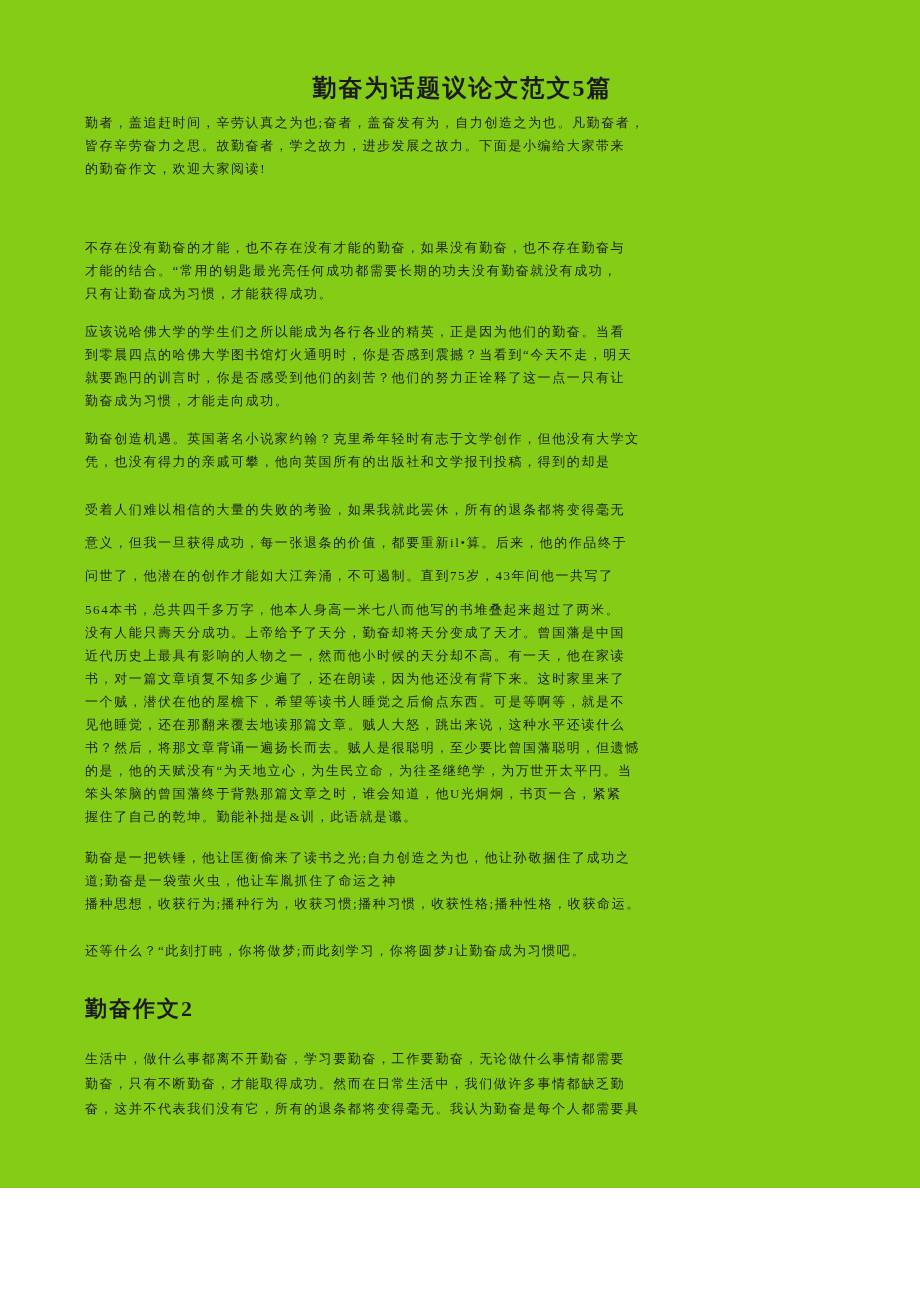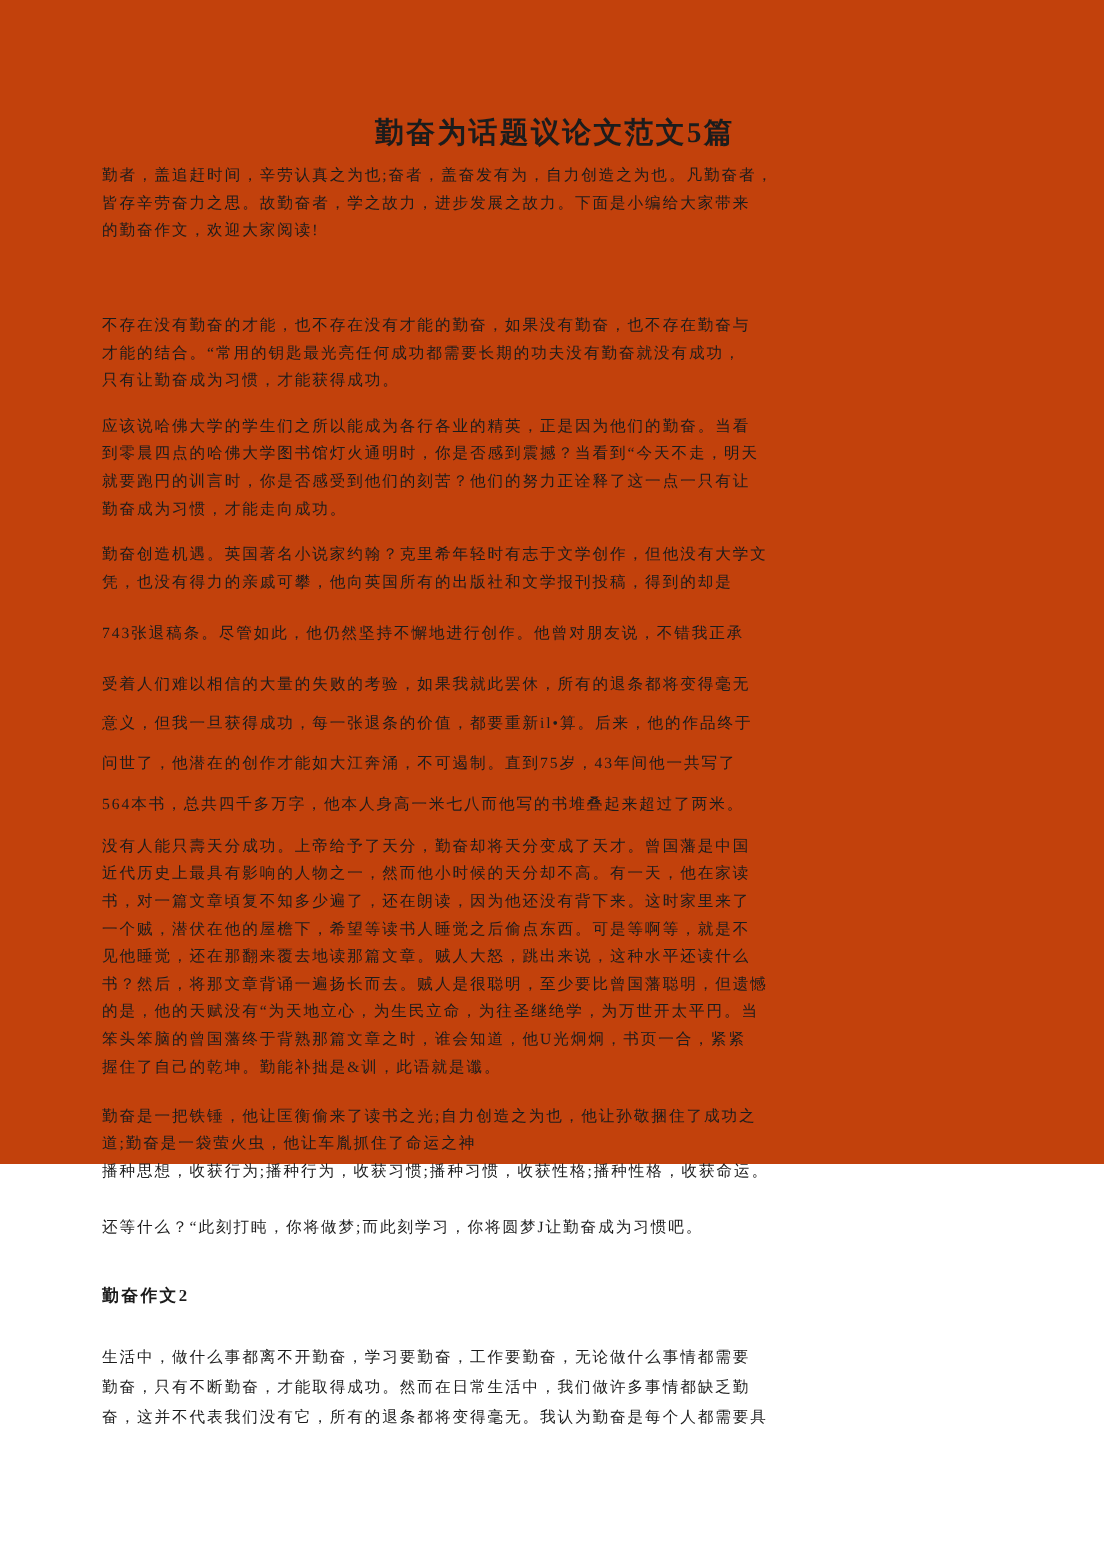--- a/index.html
+++ b/index.html
@@ -10,23 +10,23 @@
   body {
     width: 920px;
     height: 1301px;
     overflow: hidden;
     font-family: "Liberation Serif", "DejaVu Serif", serif;
     color: #1c1c1c;
   }
   .page {
     box-sizing: border-box;
     width: 920px;
-    height: 970px;
-    padding: 96px 80px 40px 85px;
-    background: #c2410c;
+    height: 1188px;
+    padding: 73px 80px 40px 85px;
+    background: #84cc16;
   }
   .doc-title {
     font-size: 24px;
     font-weight: bold;
     text-align: center;
     letter-spacing: 2px;
     line-height: 30px;
     margin: 0 0 8px 0;
     white-space: pre-line;
   }
@@ -39,27 +39,27 @@
     text-align: justify;
   }
   .para.intro        { margin-bottom: 56px; }
   .para.mb15         { margin-bottom: 15px; }
   .para.mb20         { margin-bottom: 20px; }
   .para.single       { margin-bottom: 14px; }
   .para.wide {
     line-height: 33px;
     margin-bottom: 6px;
   }
-  .para.after-wide   { margin-bottom: 12px; }
+  .para.after-wide   { }
   .para.mb14         { margin-bottom: 14px; }
   .para.mb18         { margin-bottom: 18px; }
   .para.mb24         { margin-bottom: 24px; }
   .para.wait-line    { margin-bottom: 32px; }
   .sub-heading {
-    font-size: 14px;
+    font-size: 22px;
     font-weight: bold;
     line-height: 30px;
     letter-spacing: 2px;
     margin: 0 0 22px 0;
     white-space: pre-line;
   }
   .para.life { line-height: 25px; }
 </style>
 </head>
 <body>
@@ -77,21 +77,20 @@
 只有让勤奋成为习惯，才能获得成功。</p>
 
   <p class="para mb15">应该说哈佛大学的学生们之所以能成为各行各业的精英，正是因为他们的勤奋。当看
 到零晨四点的哈佛大学图书馆灯火通明时，你是否感到震撼？当看到“今天不走，明天
 就要跑円的训言时，你是否感受到他们的刻苦？他们的努力正诠释了这一点一只有让
 勤奋成为习惯，才能走向成功。</p>
 
   <p class="para mb20">勤奋创造机遇。英国著名小说家约翰？克里希年轻时有志于文学创作，但他没有大学文
 凭，也没有得力的亲戚可攀，他向英国所有的出版社和文学报刊投稿，得到的却是</p>
 
-  <p class="para single">743张退稿条。尽管如此，他仍然坚持不懈地进行创作。他曾对朋友说，不错我正承</p>
 
   <p class="para wide">受着人们难以相信的大量的失败的考验，如果我就此罢休，所有的退条都将变得毫无
 意义，但我一旦获得成功，每一张退条的价值，都要重新il•算。后来，他的作品终于
 问世了，他潜在的创作才能如大江奔涌，不可遏制。直到75岁，43年间他一共写了</p>
 
   <p class="para after-wide">564本书，总共四千多万字，他本人身高一米七八而他写的书堆叠起来超过了两米。</p>
 
 
   <p class="para mb18">没有人能只壽天分成功。上帝给予了天分，勤奋却将天分变成了天才。曾国藩是中国
 近代历史上最具有影响的人物之一，然而他小时候的天分却不高。有一天，他在家读

